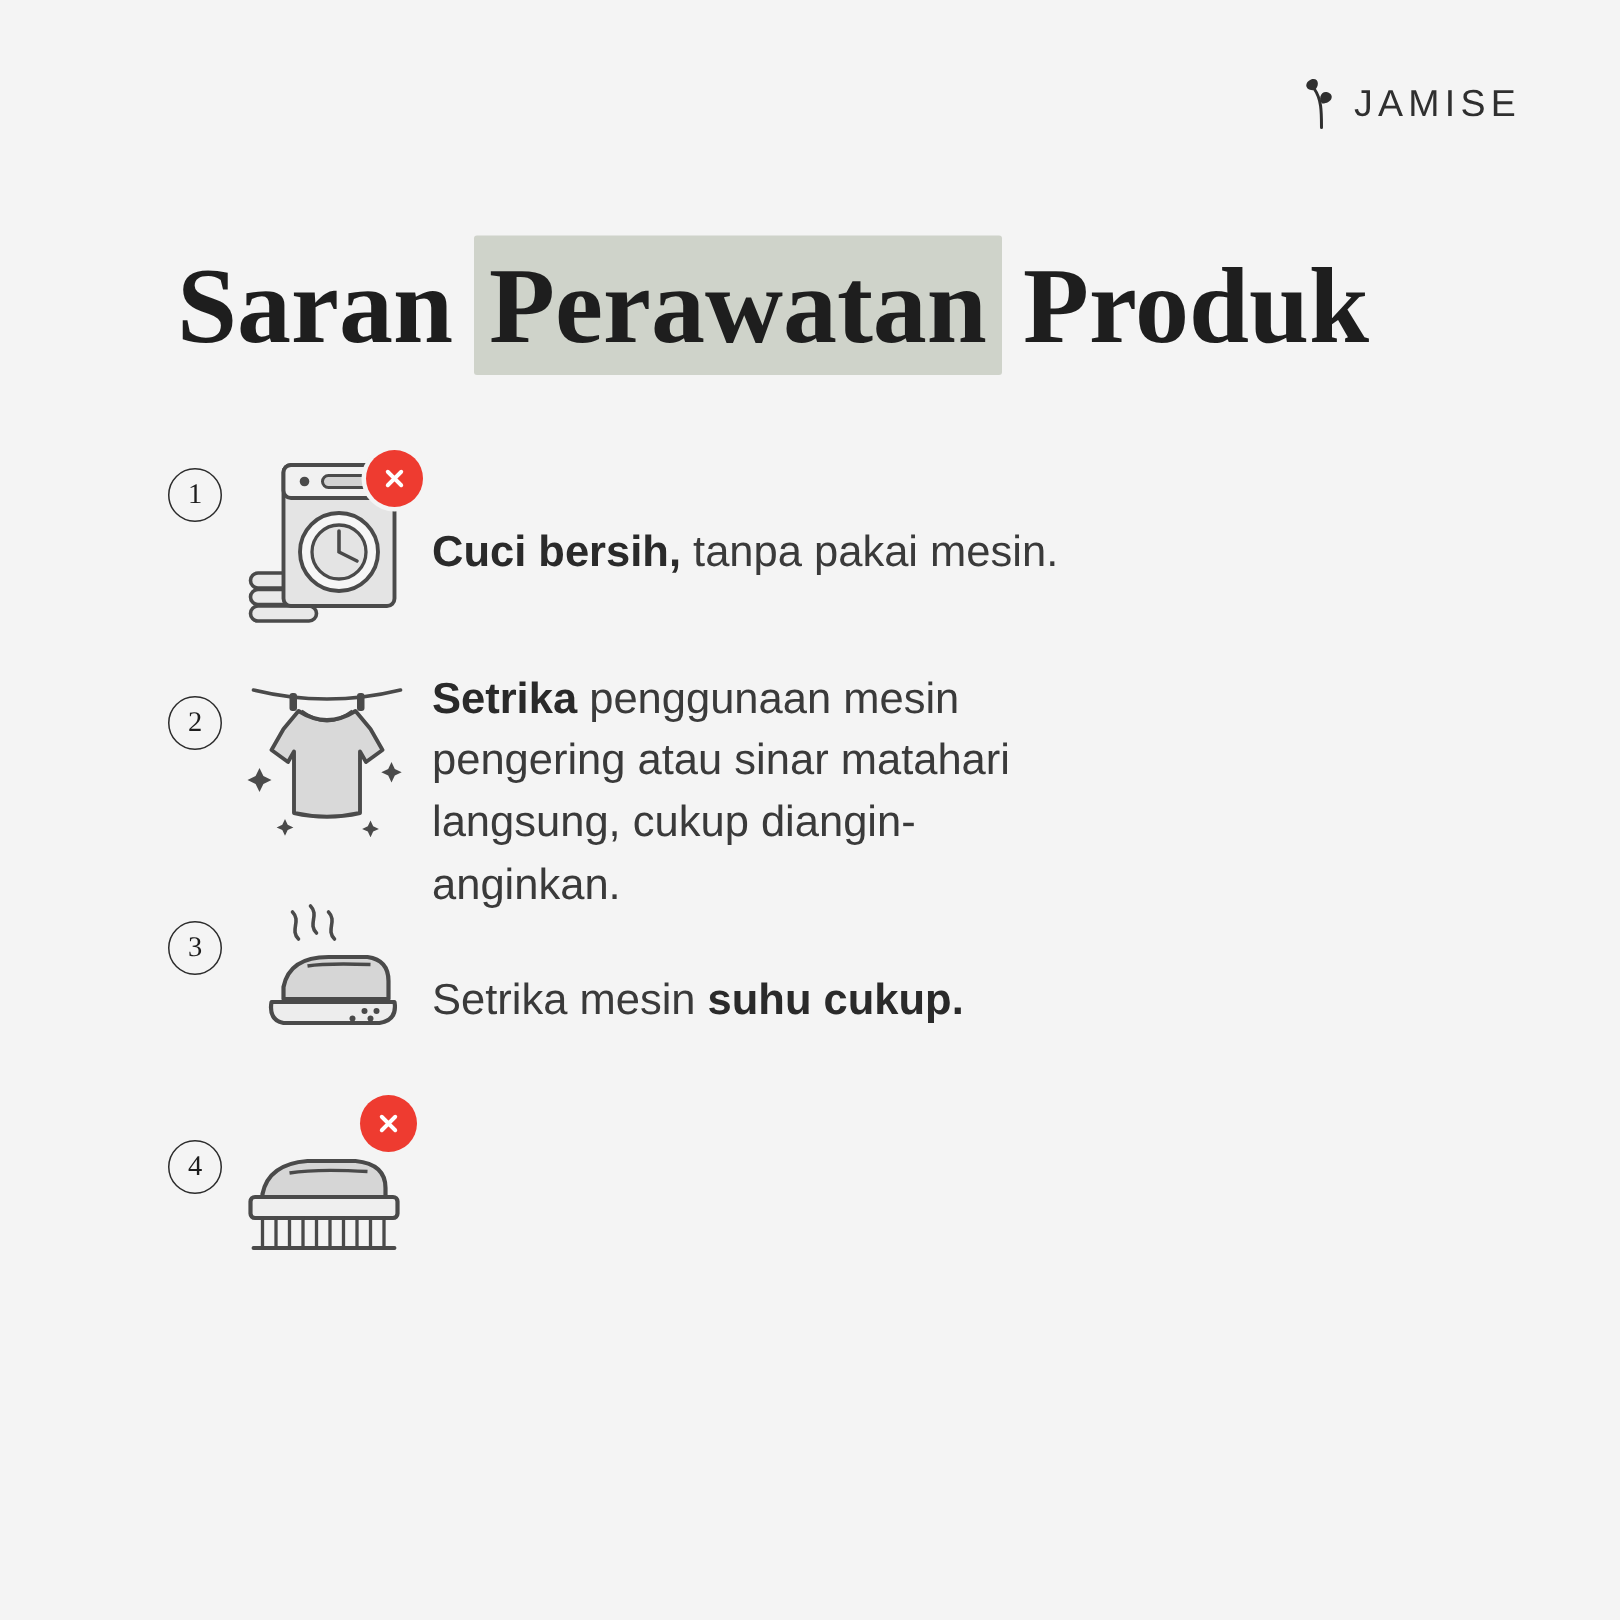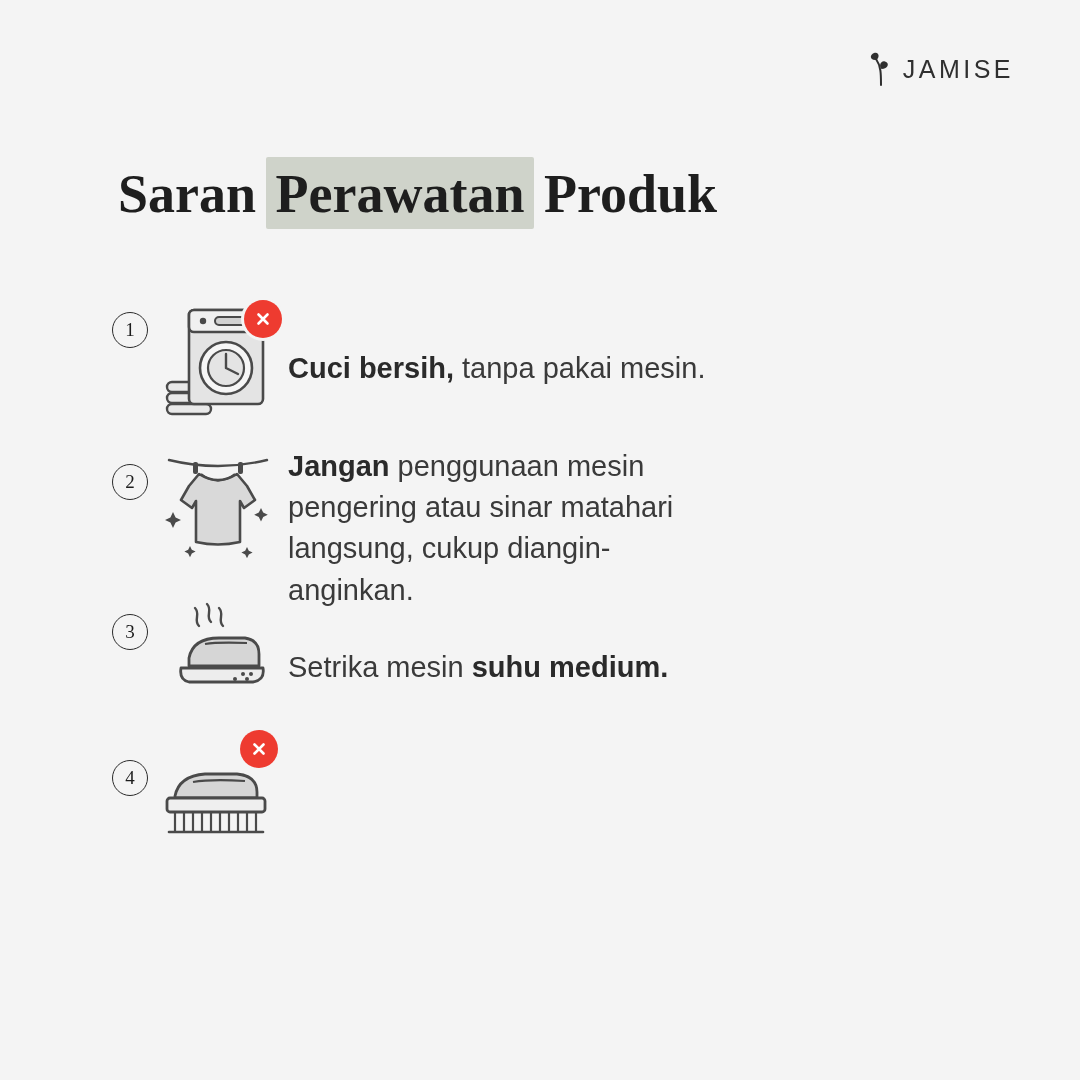--- a/index.html
+++ b/index.html
@@ -36,21 +36,21 @@
     color: #2f2f2f;
     font-weight: 400;
   }
 
   
   .heading {
     position: absolute;
     left: 118px;
     top: 163px;
     font-family: "Liberation Serif", serif;
-    font-size: 54px;
+    font-size: 72px;
     line-height: 1.15;
     color: #1e1e1e;
     white-space: nowrap;
   }
   .heading .hl {
     position: relative;
     display: inline-block;
     padding: 0 6px;
   }
   .heading .hl::before {
@@ -200,21 +200,21 @@
 
         <g fill="#4a4a4a">
           <path d="M14 66 l2.6 5.4 5.4 2.6 -5.4 2.6 -2.6 5.4 -2.6 -5.4 -5.4 -2.6 5.4 -2.6z"></path>
           <path d="M102 62 l2.2 4.6 4.6 2.2 -4.6 2.2 -2.2 4.6 -2.2 -4.6 -4.6 -2.2 4.6 -2.2z"></path>
           <path d="M31 100 l1.8 3.8 3.8 1.8 -3.8 1.8 -1.8 3.8 -1.8 -3.8 -3.8 -1.8 3.8 -1.8z"></path>
           <path d="M88 101 l1.8 3.8 3.8 1.8 -3.8 1.8 -1.8 3.8 -1.8 -3.8 -3.8 -1.8 3.8 -1.8z"></path>
         </g>
       </svg>
     </div>
     <div class="txt">
-      <b>Jangan</b><span> penggunaan mesin pengering atau sinar matahari langsung, cukup diangin-anginkan.</span>
+      <b>Setrika</b><span> penggunaan mesin pengering atau sinar matahari langsung, cukup diangin-anginkan.</span>
     </div>
   </div>
 
   <div class="care-item r3">
     <div class="num">3</div>
     <div class="icon-wrap ic3">
       <svg width="118" height="108" viewBox="0 0 118 108">
 
         <g stroke="#4a4a4a" stroke-width="2.4" fill="none" stroke-linecap="round">
           <path d="M40 30 C34 24 42 18 36 12"></path>
@@ -228,21 +228,21 @@
         <path d="M22 72 L104 72 Q106 84 94 86 L30 86 Q20 84 22 72 Z" fill="#ededed" stroke="#4a4a4a" stroke-width="2.8" stroke-linejoin="round"></path>
         <g fill="#4a4a4a">
           <circle cx="84" cy="78" r="2"></circle>
             <circle cx="92" cy="78" r="2"></circle>
           <circle cx="88" cy="83" r="2"></circle>
             <circle cx="76" cy="83" r="2"></circle>
         </g>
       </svg>
     </div>
     <div class="txt t-mid">
-      <span>Setrika mesin </span><b>suhu medium.</b>
+      <span>Setrika mesin </span><b>suhu cukup.</b>
     </div>
   </div>
 
   <div class="care-item r4">
     <div class="num">4</div>
     <div class="icon-wrap ic4">
       <svg width="130" height="100" viewBox="0 0 130 100">
 
         <path d="M22 54 Q26 34 52 32 L84 32 Q104 34 104 50 L104 56 L22 56 Z" fill="#d6d6d6" stroke="#4a4a4a" stroke-width="2.8" stroke-linejoin="round"></path>
         <path d="M40 40 Q58 37 92 39" stroke="#4a4a4a" stroke-width="2.2" fill="none"></path>

